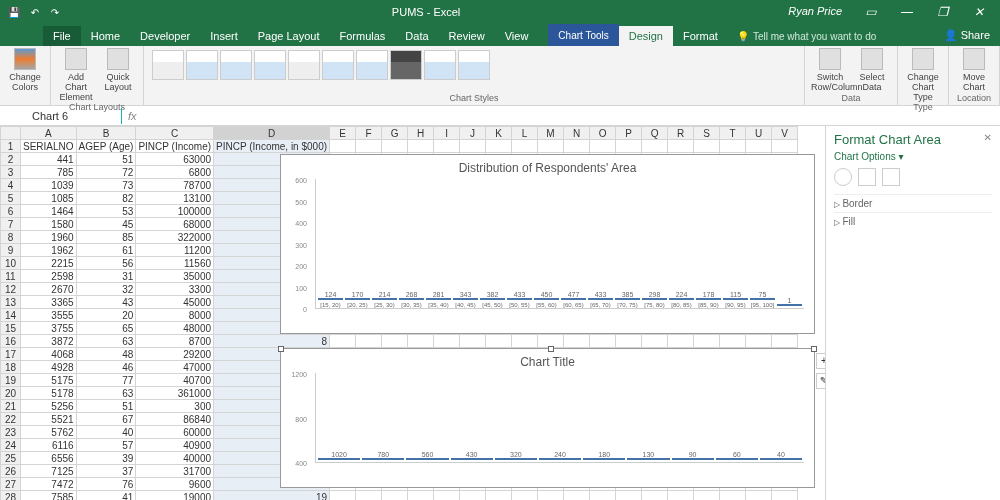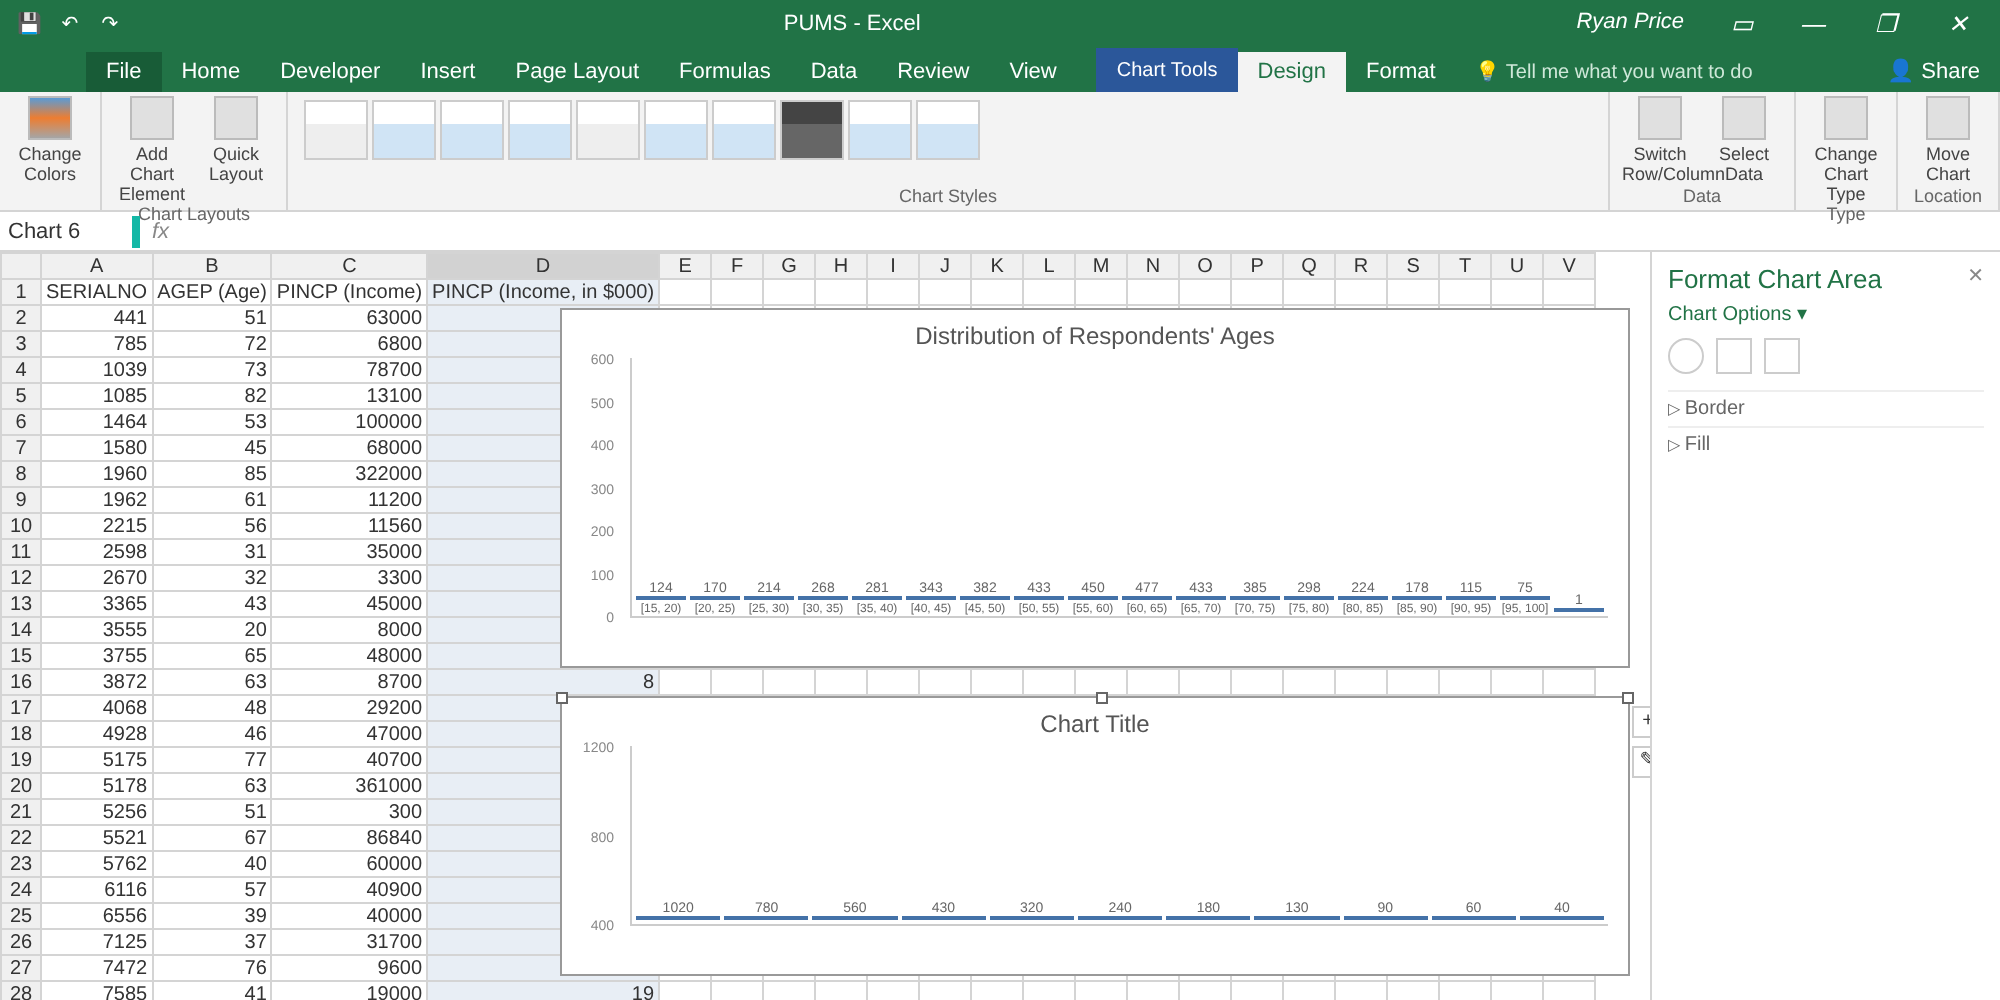--- a/index.html
+++ b/index.html
@@ -22,21 +22,21 @@
 .ribbon .group { border-right: 1px solid #d4d4d4; padding: 2px 6px; display: flex; flex-direction: column; justify-content: space-between; }
 .ribbon .group .items { display: flex; gap: 4px; }
 .ribbon .group .item { text-align: center; font-size: 9px; width: 38px; color: #444; }
 .ribbon .group .item .ico { width: 22px; height: 22px; background: #e0e0e0; margin: 0 auto 2px; border: 1px solid #bbb; }
 .ribbon .group .label { text-align: center; font-size: 9px; color: #666; }
 .ribbon .styles { display: flex; gap: 2px; padding: 2px; }
 .ribbon .style-thumb { width: 32px; height: 30px; background: linear-gradient(180deg,#fff 40%,#d0e4f5 40%); border: 1px solid #ccc; }
 .ribbon .style-thumb.white { background: linear-gradient(180deg,#fff 40%,#eee 40%); }
 .ribbon .style-thumb.dark { background: linear-gradient(180deg,#444 40%,#666 40%); }
 .namebox-row { display: flex; align-items: center; border-bottom: 1px solid #d4d4d4; height: 20px; }
-.namebox { width: 70px; border-right: 4px solid #14b8a6; padding: 2px 4px; font-size: 11px; }
+.namebox { width: 94px; border-right: 1px solid #14b8a6; padding: 2px 4px; font-size: 11px; margin-left: 28px; }
 .fx { padding: 0 6px; font-style: italic; color: #888; font-size: 11px; }
 .fbar { flex: 1; padding: 2px 4px; font-size: 11px; }
 .workspace { display: flex; height: calc(500px - 24px - 22px - 60px - 20px); }
 .grid-wrap { position: relative; flex: 1; overflow: hidden; }
 .grid { border-collapse: collapse; font-size: 10px; }
 .grid th, .grid td { border: 1px solid #d4d4d4; padding: 0 2px; height: 13px; white-space: nowrap; }
 .grid .colhdr { background: #f0f0f0; text-align: center; font-weight: normal; width: 30px; }
 .grid .rowhdr { background: #f0f0f0; text-align: center; font-weight: normal; width: 20px; }
 .grid .corner { background: #f0f0f0; width: 20px; }
 .grid td.num { text-align: right; }
@@ -885,21 +885,21 @@
             <td></td>
             <td></td>
             <td></td>
             <td></td>
           </tr>
         </tbody>
       </table>
     <div class="chart-overlay" id="charts">
         <div class="chart-box " style="height:180px">
 
-    <div class="chart-title">Distribution of Respondents' Ages</div>
+    <div class="chart-title">Distribution of Respondents' Area</div>
     <div class="y-ticks">
             <span>600</span>
             <span>500</span>
             <span>400</span>
             <span>300</span>
             <span>200</span>
             <span>100</span>
             <span>0</span>
           </div>
     <div class="bars-container">

